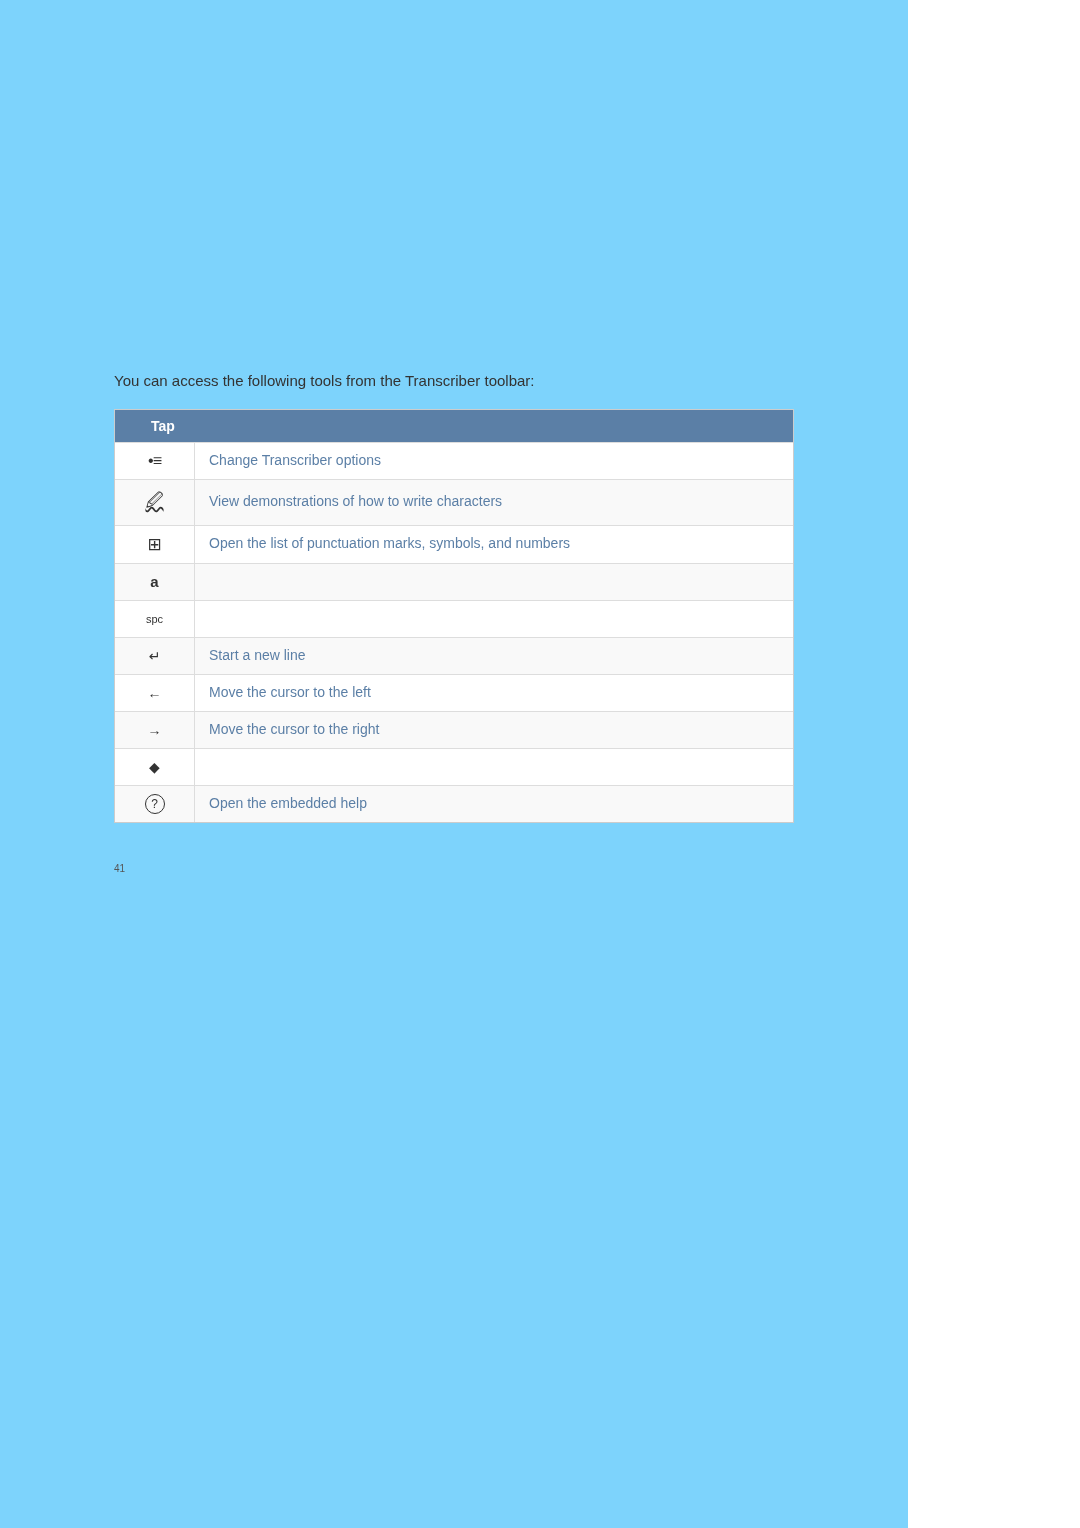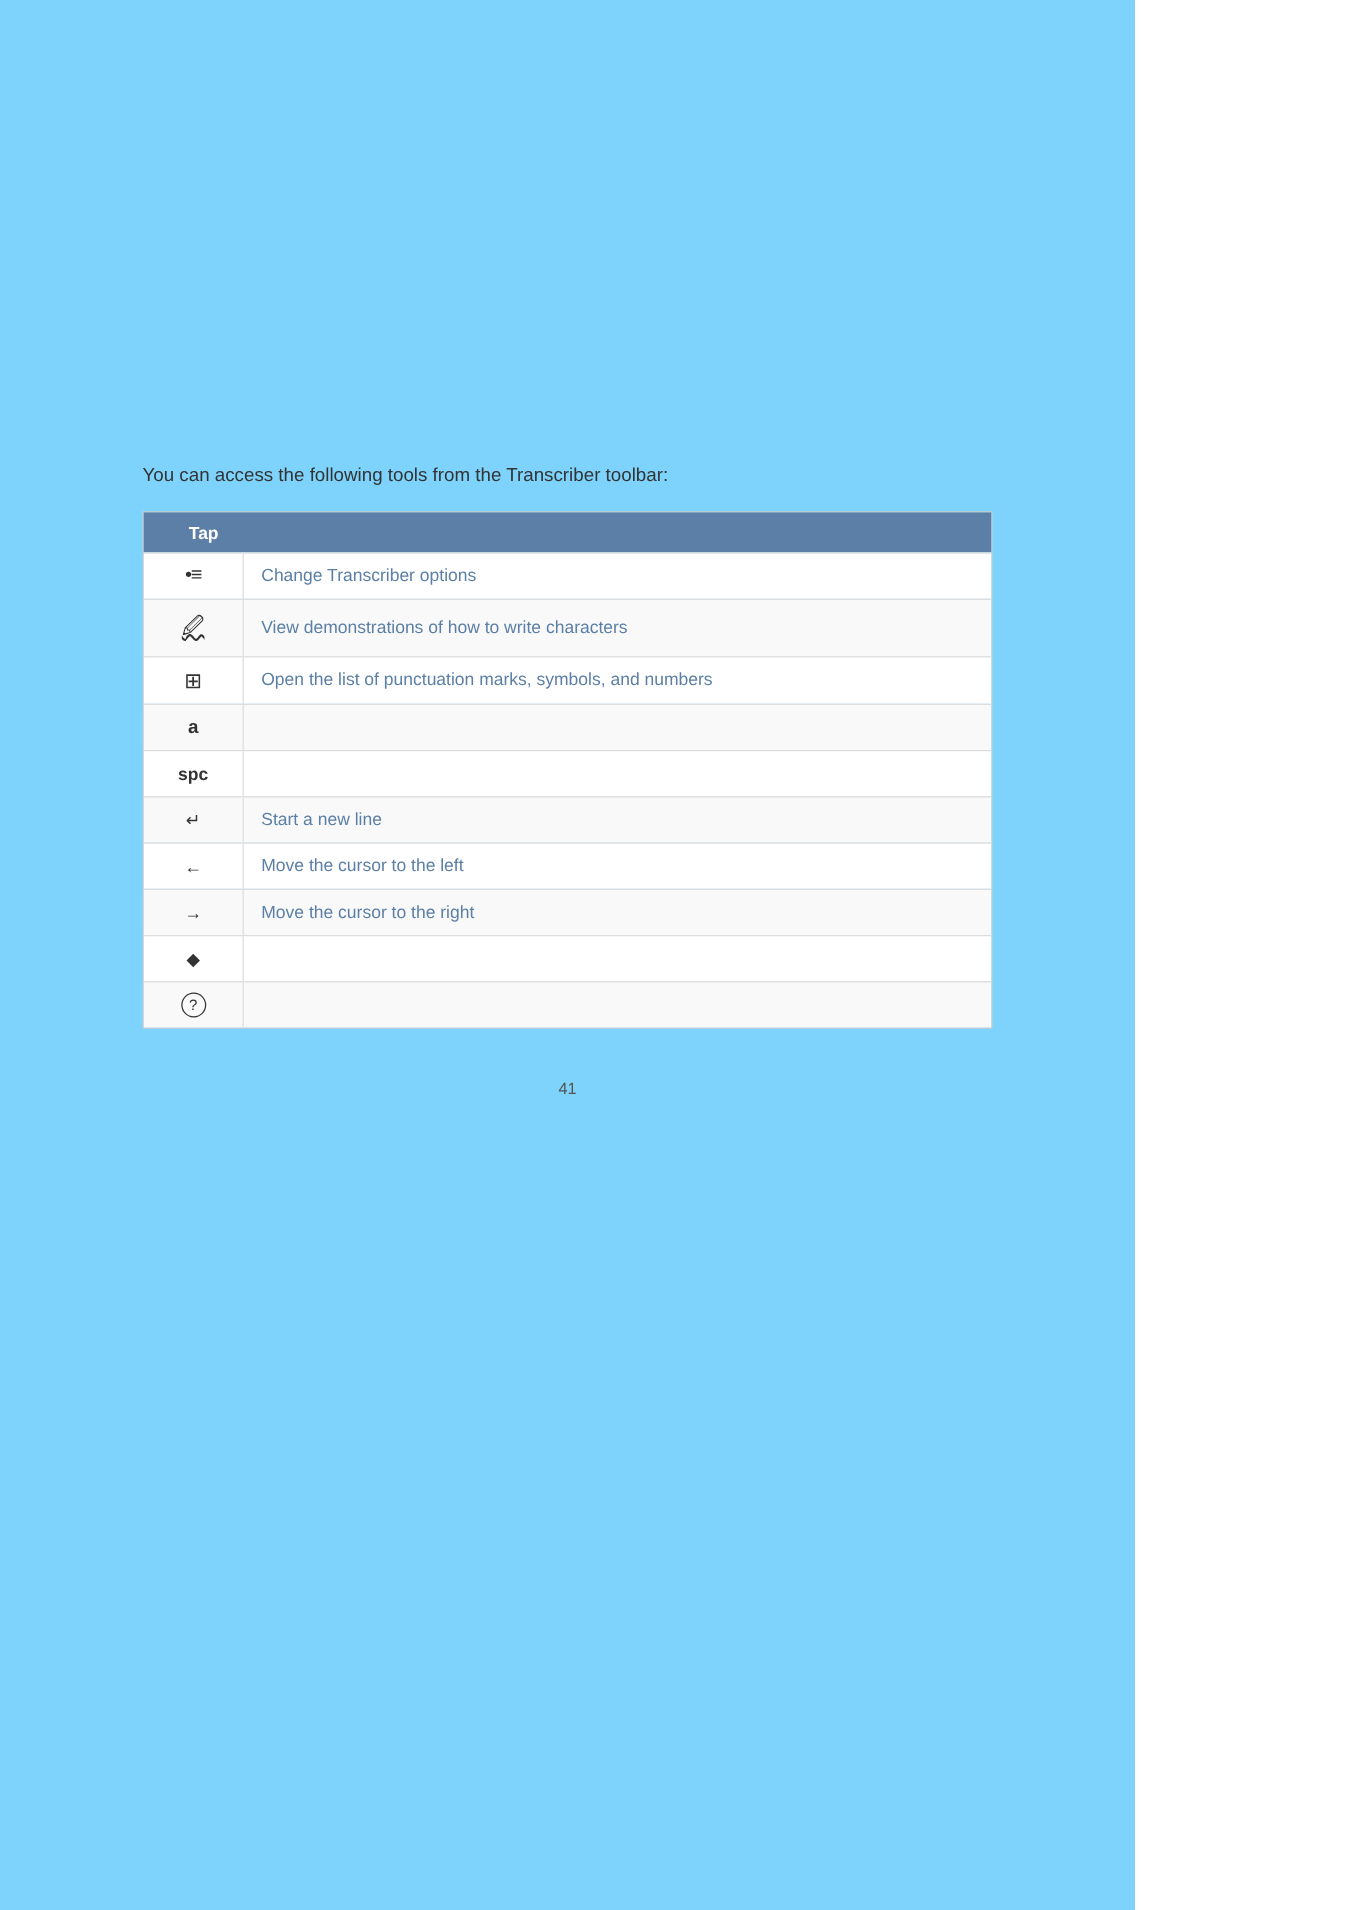--- a/index.html
+++ b/index.html
@@ -90,34 +90,34 @@
       color: #5b7fa6;
       line-height: 1.4;
     }
 
     .to-cell strong {
       font-weight: bold;
       color: #5b7fa6;
     }
 
     .page-number {
-      font-size: 13px;
+      font-size: 10px;
       color: #555555;
       margin-top: 40px;
-      text-align: center;
+      text-align: left;
     }
 
     .icon-a-bold {
       font-weight: bold;
       font-size: 15px;
     }
 
     .icon-spc {
-      font-size: 14px;
-      font-weight: bold;
+      font-size: 11px;
+      font-weight: normal;
     }
 
     .icon-return {
       font-size: 14px;
     }
 
     .icon-arrow-left {
       font-size: 14px;
     }
 
@@ -225,20 +225,23 @@
       <div class="table-row">
         <div class="tap-cell">
           <span class="icon-diamond">◆</span>
         </div>
       </div>
 
       <div class="table-row">
         <div class="tap-cell">
           <span class="icon-question">?</span>
         </div>
+        <div class="to-cell">
+          <span>Open the embedded help</span>
+        </div>
       </div>
 
     </div>
 
     <div class="page-number">41</div>
 
   </div>
 </div>
 
 </body></html>

